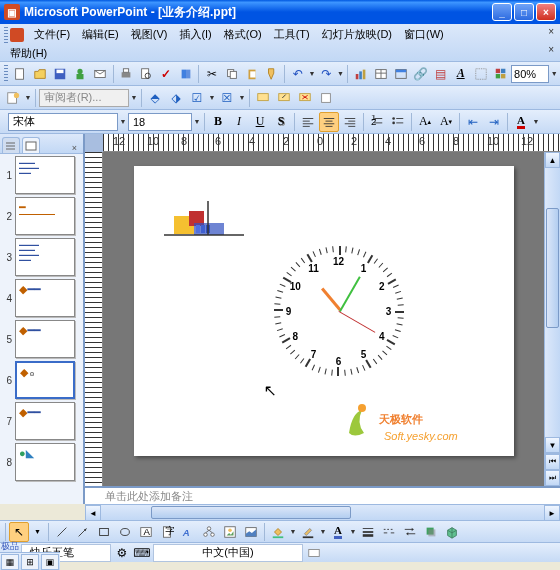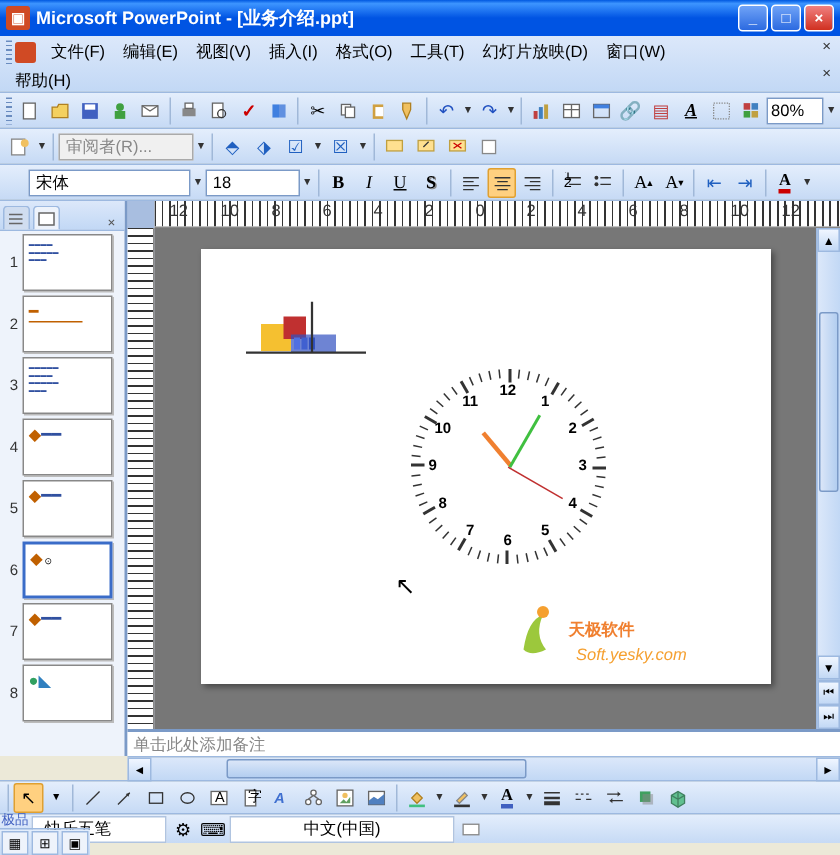--- a/index.html
+++ b/index.html
@@ -19,21 +19,21 @@
 .menu-close-x2 { position: absolute; right: 6px; top: 20px; font-size: 10px; color: #333; cursor: pointer;}
 .toolbar { background: linear-gradient(#e4eefc, #c6daf5); height: 24px; display: flex; align-items: center; padding: 0 2px; border-bottom: 1px solid #9db9e0; gap: 1px; }
 .toolbar .handle { width: 4px; height: 18px; background: repeating-linear-gradient(to bottom, #6a8cbf 0 1px, transparent 1px 3px); margin: 0 2px; }
 .tbtn { width: 20px; height: 20px; display: flex; align-items: center; justify-content: center; cursor: pointer; border-radius: 2px; font-size: 12px; }
 .tbtn svg { width: 14px; height: 14px; }
 .sep { width: 1px; height: 18px; background: #a0b8d8; margin: 0 2px; }
 .dd { width: 8px; font-size: 7px; color: #333; cursor: pointer; display: flex; align-items: center; justify-content: center;}
 .zoom { width: 40px; height: 18px; background: white; border: 1px solid #7b9ac7; font-size: 11px; padding: 0 2px; display: flex; align-items: center; }
 .reviewbar { background: linear-gradient(#e4eefc, #c6daf5); height: 24px; display: flex; align-items: center; padding: 0 2px; border-bottom: 1px solid #9db9e0; gap: 1px;}
 .reviewbox { width: 90px; height: 18px; background: #f0f0f0; border: 1px solid #aaa; padding: 0 4px; display: flex; align-items: center; color: #888; font-size: 11px;}
-.fmtbar { background: linear-gradient(#e4eefc, #c6daf5); height: 24px; display: flex; align-items: center; padding: 0 18px; border-bottom: 1px solid #9db9e0; gap: 1px;}
+.fmtbar { background: linear-gradient(#e4eefc, #c6daf5); height: 24px; display: flex; align-items: center; padding: 0 7px; border-bottom: 1px solid #9db9e0; gap: 1px;}
 .fontbox { width: 110px; height: 18px; background: white; border: 1px solid #7b9ac7; padding: 0 4px; display: flex; align-items: center; }
 .sizebox { width: 64px; height: 18px; background: white; border: 1px solid #7b9ac7; padding: 0 4px; display: flex; align-items: center; }
 .workarea { display: flex; height: 370px; background: #a8bee0; }
 .thumbpane { width: 85px; background: #eef3fb; border-right: 2px solid #7b9ac7; display: flex; flex-direction: column;}
 .thumbtabs { height: 20px; background: linear-gradient(#dce8fa, #c2d8f5); display: flex; align-items: flex-end; padding: 0 2px; gap: 2px; border-bottom: 1px solid #9db9e0;}
 .thumbtab { width: 18px; height: 16px; background: #eef3fb; border: 1px solid #9db9e0; border-bottom: none; border-radius: 3px 3px 0 0; display: flex; align-items: center; justify-content: center; cursor: pointer;}
 .thumbtab.inactive { background: #d0ddf0;}
 .thumbtab-x { margin-left: auto; font-size: 9px; color: #555; padding: 0 4px; cursor: pointer;}
 .thumbs { flex: 1; overflow-y: auto; padding: 2px;}
 .thumb-row { display: flex; align-items: center; margin-bottom: 3px;}
@@ -48,21 +48,21 @@
 .ruler-ticks span { position: absolute; }
 .slide-container { flex: 1; display: flex; }
 .ruler-v { width: 18px; background: white; border-right: 1px solid #888; position: relative; overflow: hidden;}
 .ruler-v::before { content: ""; position: absolute; inset: 0; background: repeating-linear-gradient(to bottom, #333 0 1px, transparent 1px 5px);}
 .canvas { flex: 1; background: #777; display: flex; align-items: flex-start; justify-content: center; padding: 14px 14px 0 14px; position: relative; overflow: hidden;}
 .slide { width: 380px; height: 290px; background: white; box-shadow: 2px 2px 4px rgba(0,0,0,0.4); position: relative;}
 .scroll-v { width: 16px; background: linear-gradient(to right,#dce8fa,#c2d8f5); border-left: 1px solid #9db9e0; display: flex; flex-direction: column;}
 .scroll-btn { height: 16px; background: linear-gradient(#f0f6ff,#c2d8f5); border: 1px solid #9db9e0; display: flex; align-items: center; justify-content: center; font-size: 8px; cursor: pointer;}
 .scroll-track { flex: 1; position: relative;}
 .scroll-thumb { position: absolute; left: 1px; right: 1px; top: 40px; height: 120px; background: linear-gradient(to right,#dbe6f8,#b3cef0); border: 1px solid #7b9ac7; border-radius: 2px;}
-.notesbar { height: 18px; background: white; border-top: 2px solid #7b9ac7; display: flex; align-items: center; padding: 0 4px; color: #888;}
+.notesbar { height: 18px; background: white; border-top: 2px solid #7b9ac7; display: flex; align-items: center; padding: 0 20px; color: #888;}
 .viewbtns { position: absolute; left: 0; bottom: 0; height: 18px; display: flex; background: linear-gradient(#e4eefc,#c6daf5); border-top: 1px solid #9db9e0;}
 .viewbtn { width: 18px; height: 16px; border: 1px solid #9db9e0; background: #eef3fb; display: flex; align-items: center; justify-content: center; font-size: 9px; cursor: pointer; margin: 1px;}
 .drawbar { height: 22px; background: linear-gradient(#e4eefc,#c6daf5); display: flex; align-items: center; padding: 0 2px; gap: 1px; border-top: 1px solid #9db9e0;}
 .drawmenu { padding: 2px 4px; display: flex; align-items: center; cursor: pointer;}
 .statusbar { height: 20px; background: linear-gradient(#e4eefc,#c6daf5); display: flex; align-items: center; border-top: 1px solid #9db9e0;}
 .status-seg { height: 18px; border: 1px solid #b0c4e0; background: white; display: flex; align-items: center; justify-content: center; padding: 0 8px; margin: 0 1px;}
 .ime-label { width: 20px; font-size: 9px; color: #4060c0; text-align: center;}
 .clock { position: absolute; left: 140px; top: 80px; width: 130px; height: 130px;}
 .clock-tick { position: absolute; width: 1px; height: 6px; background: #333; left: 50%; top: 0; transform-origin: 0 65px;}
 .clock-tick.major { height: 9px; width: 2px;}

